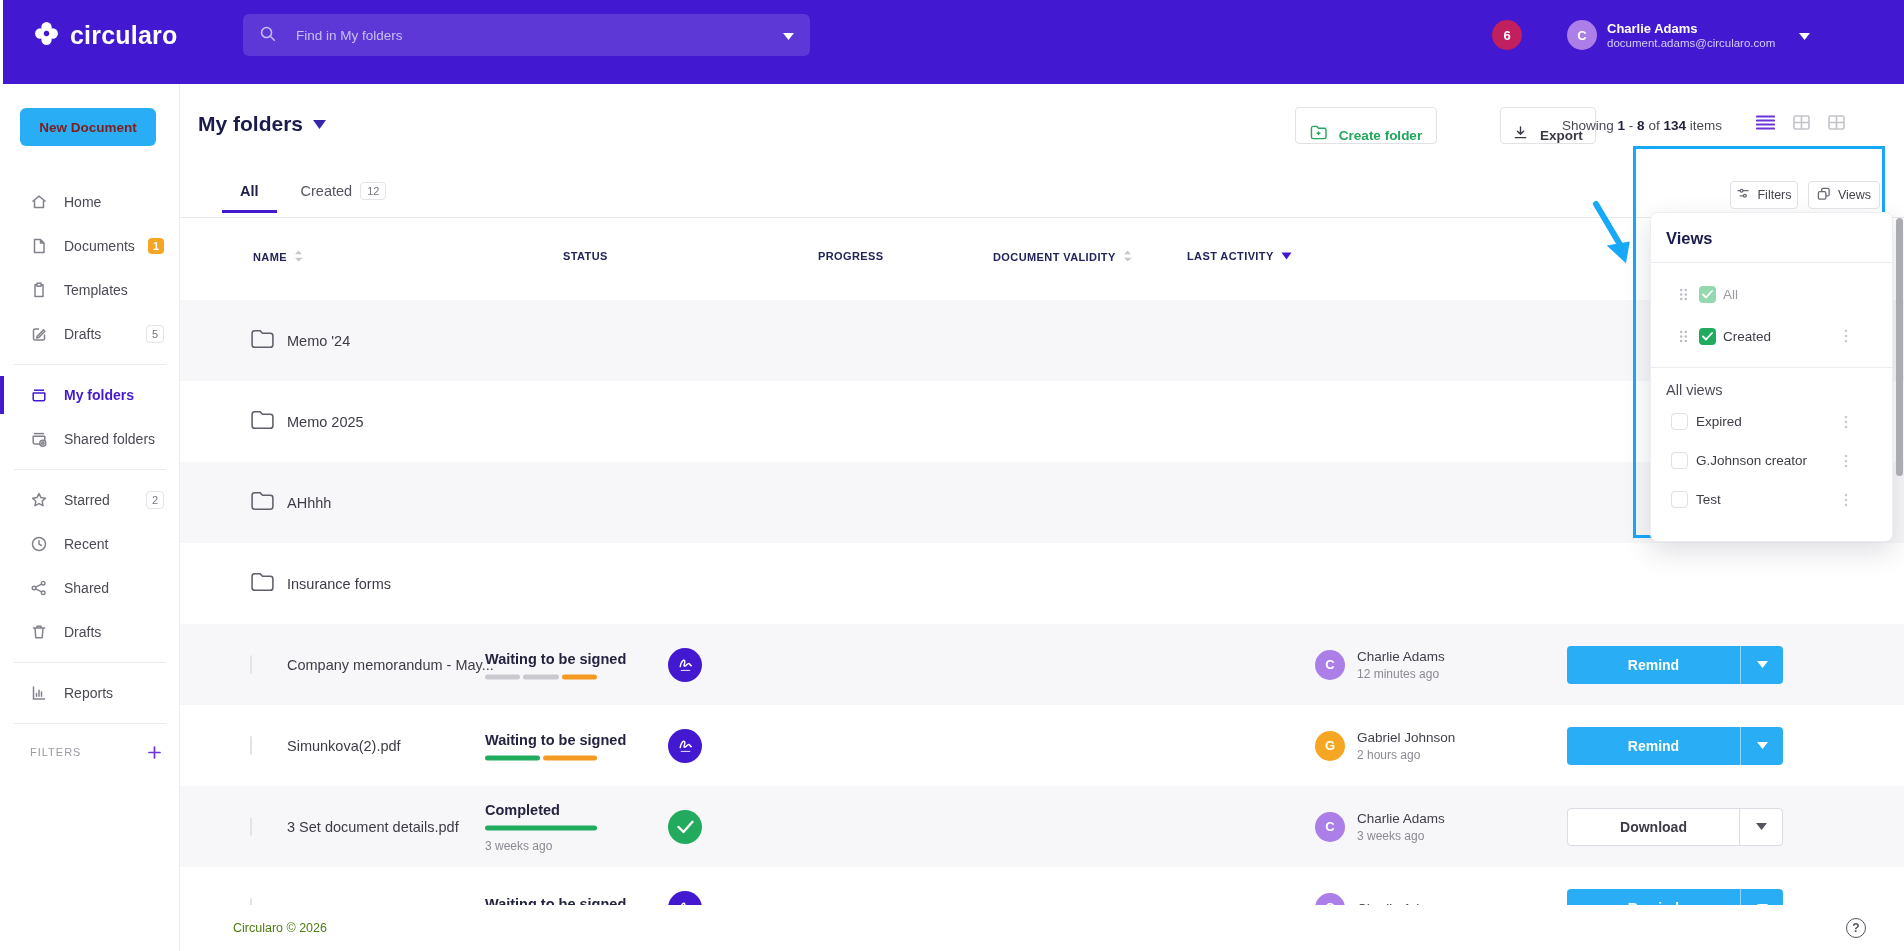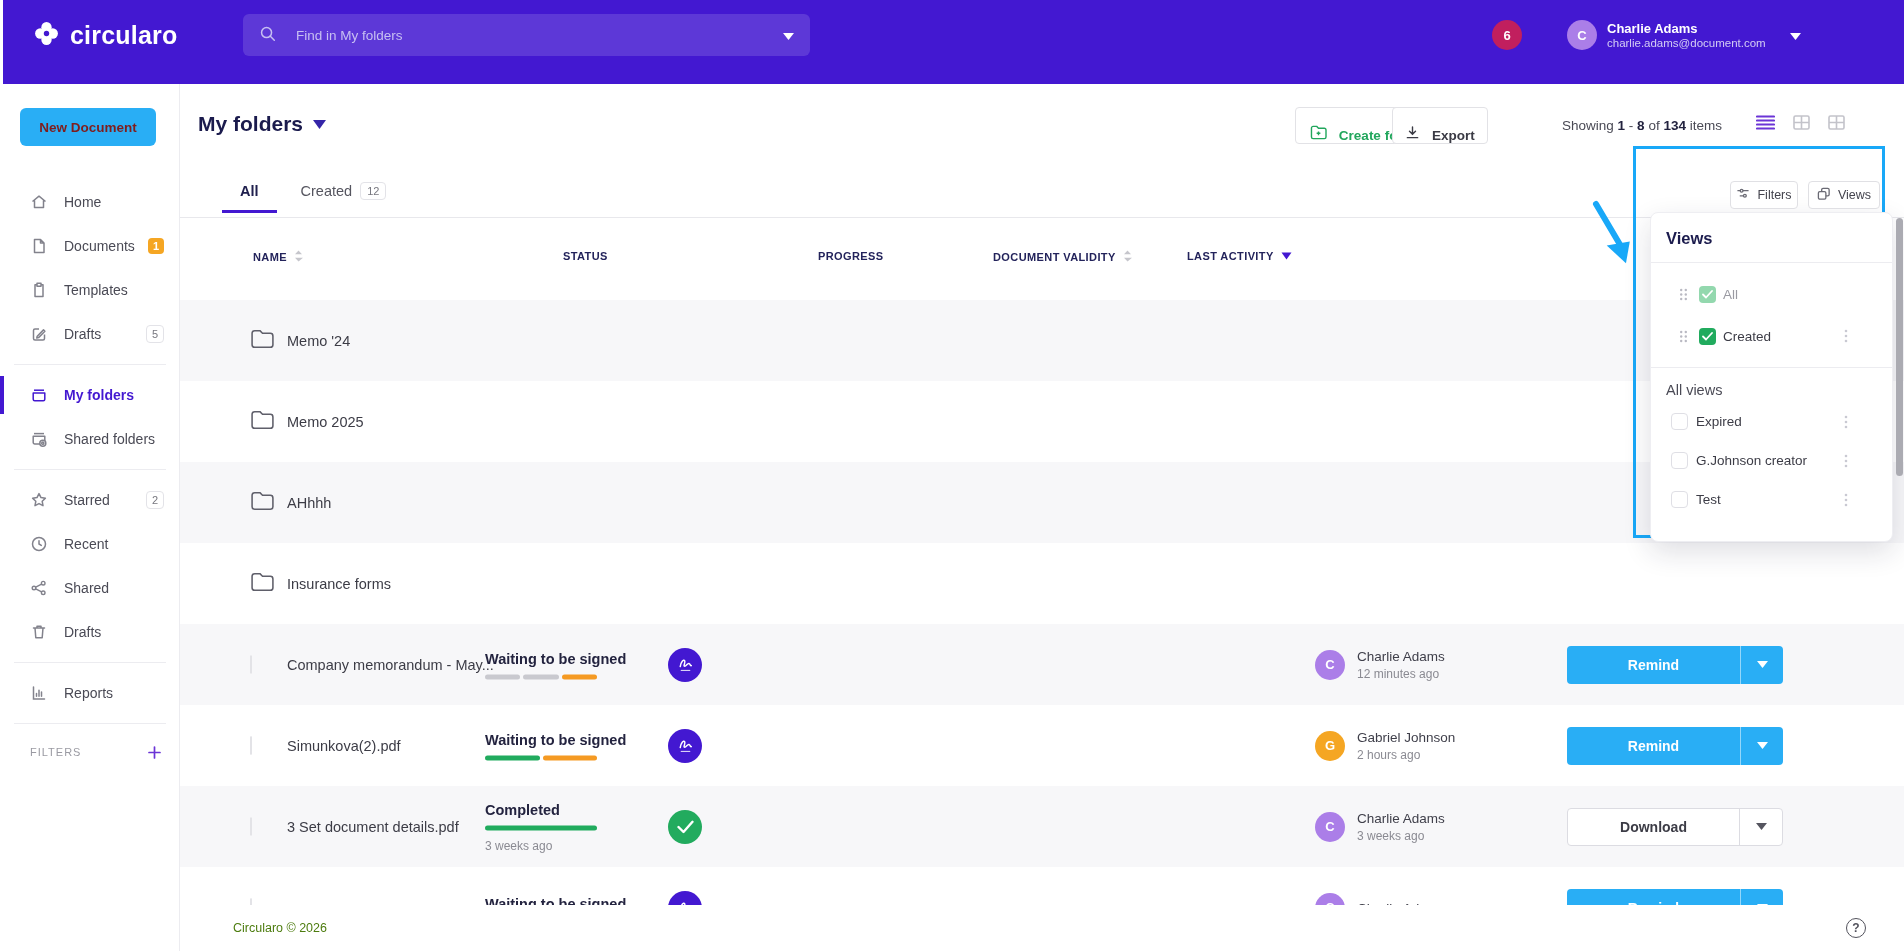--- a/index.html
+++ b/index.html
@@ -38,21 +38,21 @@
   .nav-divider{ height:1px; background:var(--gray-line); margin:8px 14px;}
   .filters-row{ height:40px; display:flex; align-items:center; padding:0 18px 0 30px;}
   .filters-label{ font-size:11px; color:#9a9aa2; letter-spacing:1px;}
   .filters-plus{ margin-left:auto; cursor:pointer; display:flex;}
   
   .main{ position:absolute; left:180px; top:70px; width:1724px; height:881px; background:#fff;}
   .page-title{ position:absolute; left:18px; top:42px; display:flex; align-items:center; gap:10px; cursor:pointer;}
   .page-title h1{ font-size:21px; color:var(--navy); font-weight:bold;}
   .hbtn{ position:absolute; top:37px; height:37px; background:#fff; border:1px solid #e2e2e6; border-radius:4px; display:flex; align-items:flex-end; justify-content:center; gap:12px; font-size:13.5px; font-weight:600; cursor:pointer; font-family:"Liberation Sans",sans-serif;}
   .btn-create{ left:1115px; width:142px; color:#21a65c;}
-  .btn-export{ left:1212px; width:96px; color:#3a3a44;}
+  .btn-export{ left:1320px; width:96px; color:#3a3a44;}
   .showing{ position:absolute; left:1382px; top:48px; font-size:13.5px; color:#4a4a55;}
   .showing b{ color:#23233f;}
   .viewmodes{ position:absolute; left:1576px; top:45px; display:flex; gap:18px; align-items:center;}
   .vm{ cursor:pointer; display:flex;}
   
   .tabs-line{ position:absolute; left:0; top:147px; width:1724px; height:1px; background:#e8e8ec;}
   .tabs{ position:absolute; left:60px; top:112px; display:flex; gap:42px; align-items:center;}
   .tab{ font-size:14.5px; color:#55555f; padding-bottom:14px; position:relative; cursor:pointer; display:flex; gap:8px; align-items:center;}
   .tab.active{ color:#20204e; font-weight:600;}
   .tab.active::after{ content:""; position:absolute; left:-18px; right:-18px; bottom:0; height:3px; background:var(--purple);}
@@ -144,21 +144,21 @@
       <svg width="11" height="7" viewBox="0 0 11 7">
           <path d="M0 0h11L5.5 7z" fill="#fff"></path>
         </svg>
     </span>
   </div>
   <div class="notif">6</div>
   <div class="user-block">
     <div class="avatar av-purple">C</div>
     <div>
       <div class="user-name">Charlie Adams</div>
-      <div class="user-email">charlie.adams@document.com</div>
+      <div class="user-email">document.adams@circularo.com</div>
     </div>
     <span class="user-caret">
       <svg width="11" height="7" viewBox="0 0 11 7">
           <path d="M0 0h11L5.5 7z" fill="#fff"></path>
         </svg>
     </span>
   </div>
 </div>
 
 <div class="sidebar">

